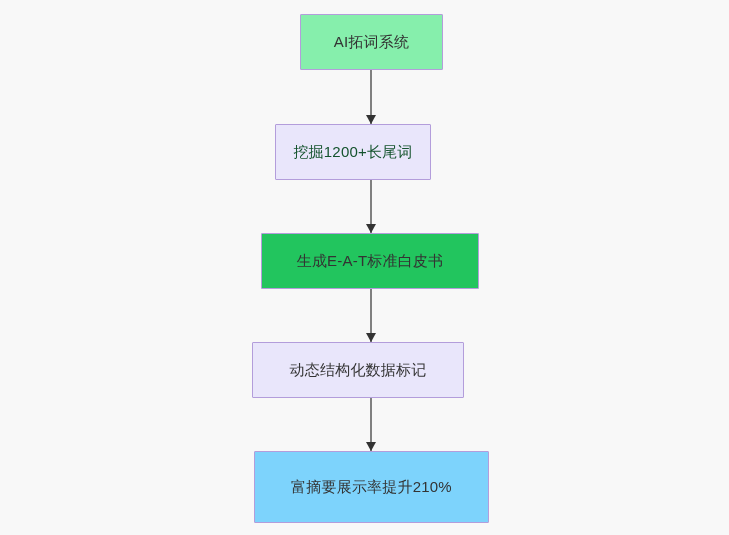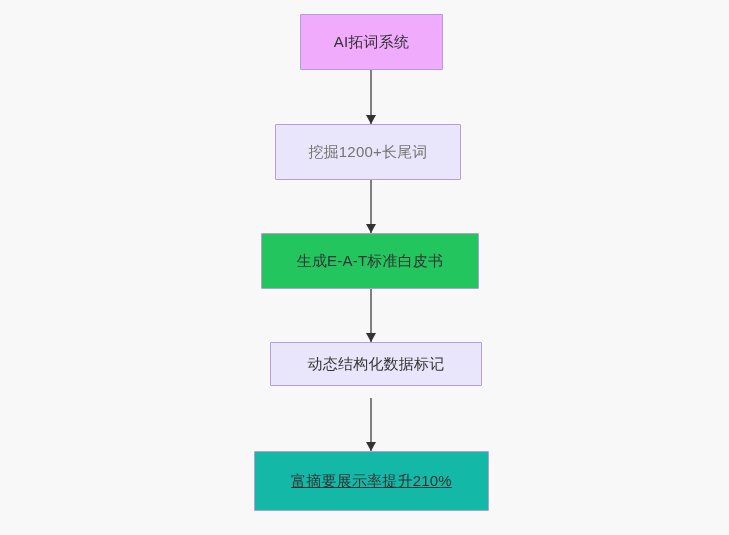--- a/index.html
+++ b/index.html
@@ -74,33 +74,33 @@
   </div>
   <div class="edge" style="left: 370px; top: 289px; width: 2px; height: 53px;">
     <div class="edge-line" style="height: 53px; background: rgb(128, 128, 128);"></div>
     <div class="edge-arrow" style="top: 44px; border-top-color: rgb(51, 51, 51);"></div>
   </div>
   <div class="edge" style="left: 370px; top: 398px; width: 2px; height: 53px;">
     <div class="edge-line" style="height: 53px; background: rgb(128, 128, 128);"></div>
     <div class="edge-arrow" style="top: 44px; border-top-color: rgb(51, 51, 51);"></div>
   </div>
 
-  <div class="node" style="left: 300px; top: 14px; width: 143px; height: 56px; background: #f0abfc; border-color: rgb(179, 157, 219); color: rgb(51, 51, 51);">
+  <div class="node" style="left: 300px; top: 14px; width: 143px; height: 56px; background: #86efac; border-color: rgb(179, 157, 219); color: rgb(51, 51, 51);">
     <span class="node-label">AI拓词系统</span>
   </div>
 
-  <div class="node" style="left: 275px; top: 124px; width: 186px; height: 56px; background: rgb(233, 230, 251); border-color: rgb(179, 157, 219); color: #737373;">
+  <div class="node" style="left: 275px; top: 124px; width: 156px; height: 56px; background: rgb(233, 230, 251); border-color: rgb(179, 157, 219); color: #14532d;">
     <span class="node-label">挖掘1200+长尾词</span>
   </div>
 
   <div class="node" style="left: 261px; top: 233px; width: 218px; height: 56px; background: #22c55e; border-color: rgb(179, 157, 219); color: rgb(51, 51, 51);">
     <span class="node-label">生成E-A-T标准白皮书</span>
   </div>
 
-  <div class="node" style="left: 270px; top: 342px; width: 212px; height: 44px; background: rgb(233, 230, 251); border-color: rgb(179, 157, 219); color: rgb(51, 51, 51);">
+  <div class="node" style="left: 252px; top: 342px; width: 212px; height: 56px; background: rgb(233, 230, 251); border-color: rgb(179, 157, 219); color: rgb(51, 51, 51);">
     <span class="node-label">动态结构化数据标记</span>
   </div>
 
-  <div class="node" style="left: 254px; top: 451px; width: 235px; height: 60px; background: #14b8a6; border-color: rgb(179, 157, 219); color: rgb(51, 51, 51); text-decoration: underline;">
+  <div class="node" style="left: 254px; top: 451px; width: 235px; height: 72px; background: #7dd3fc; border-color: rgb(179, 157, 219); color: rgb(51, 51, 51);">
     <span class="node-label">富摘要展示率提升210%</span>
   </div>
 
 </div>
 
 </body></html>

